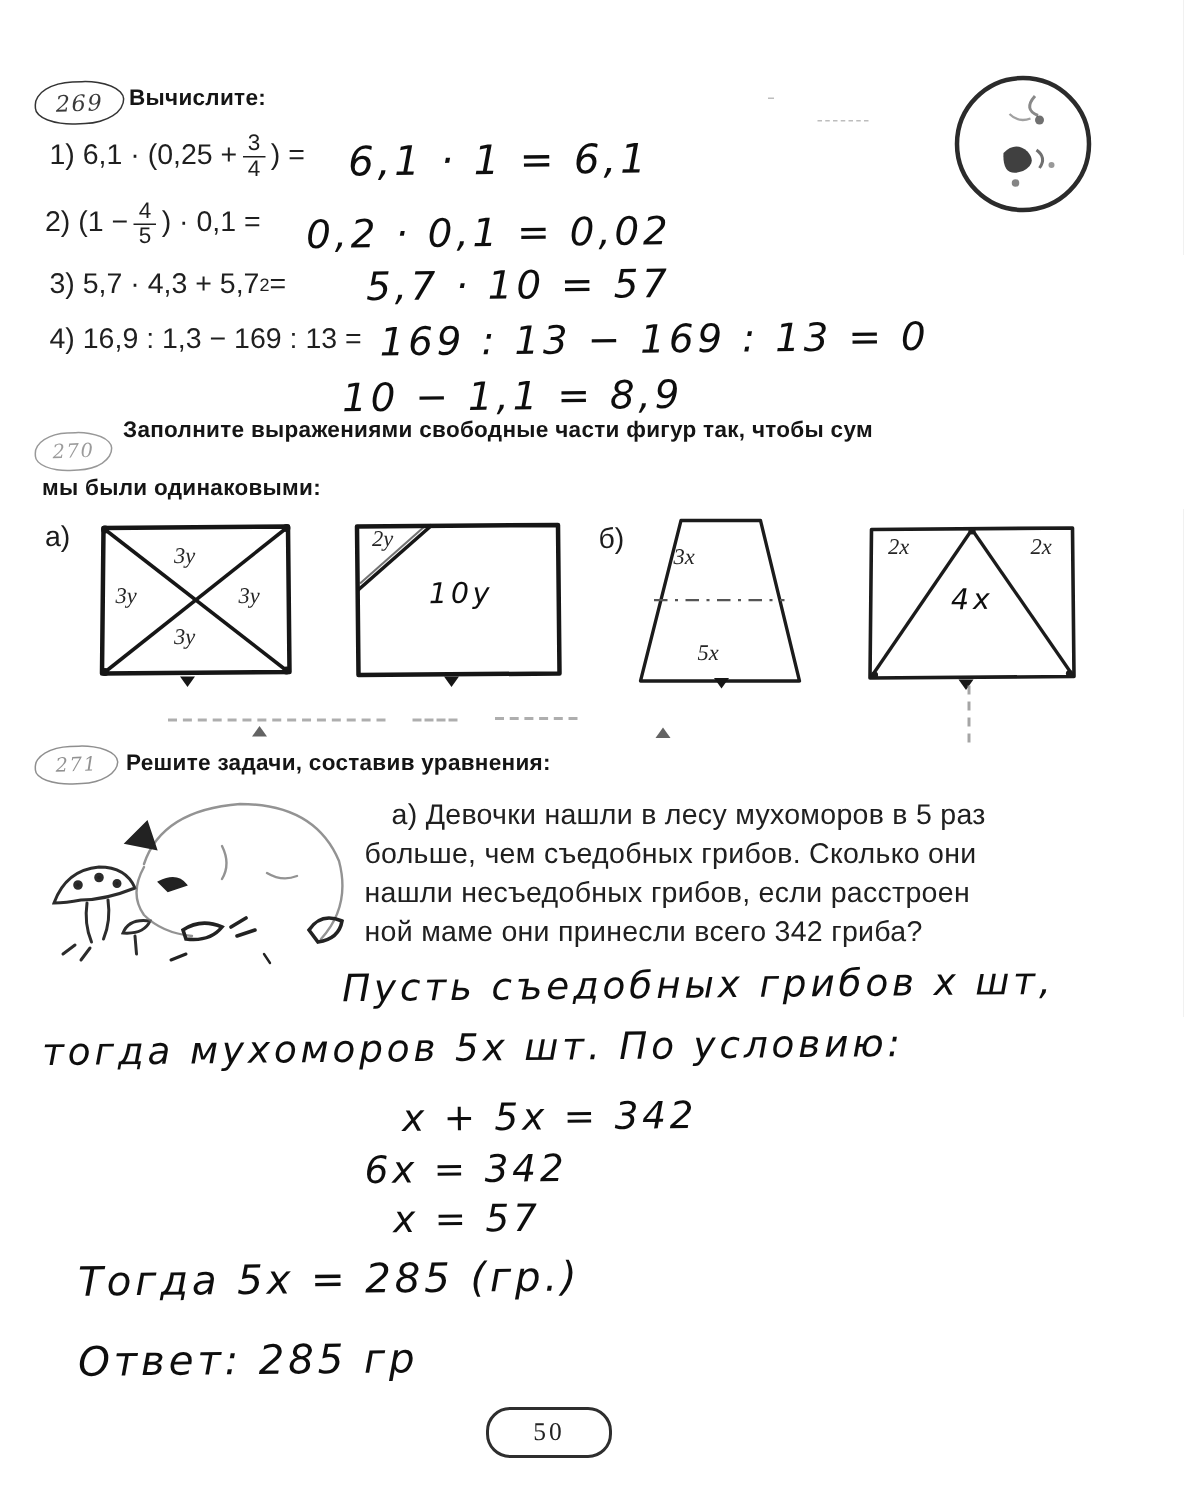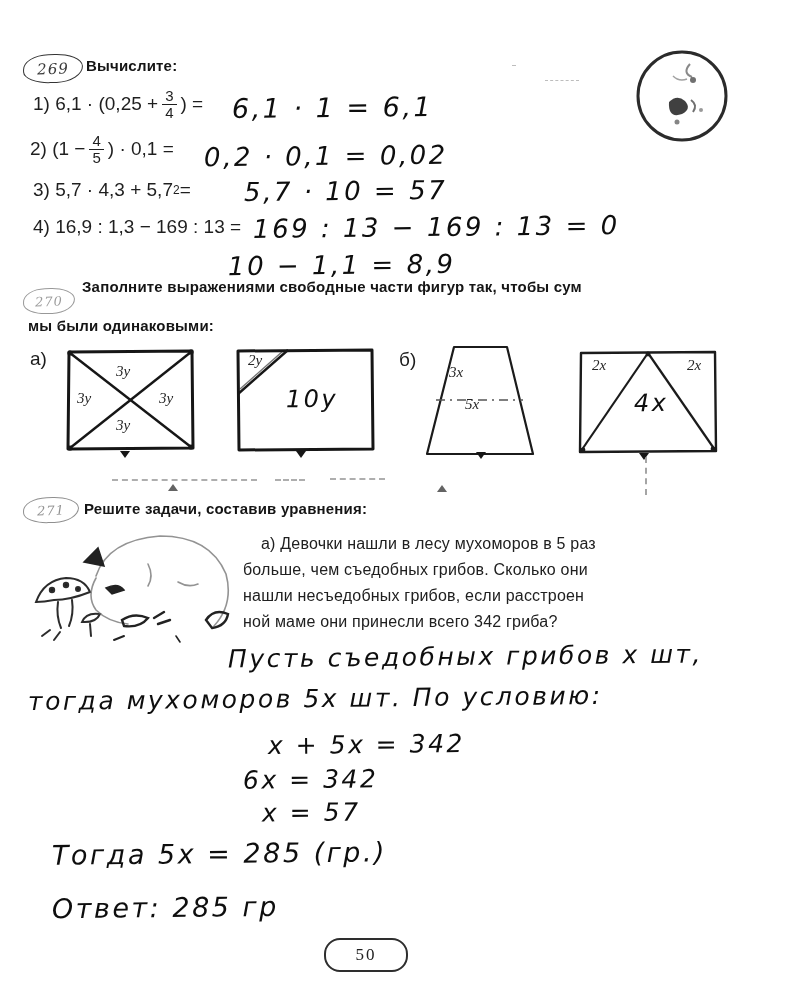--- a/index.html
+++ b/index.html
@@ -24,23 +24,23 @@
   .row{display:flex;align-items:center;white-space:nowrap;}
   .frac{display:inline-flex;flex-direction:column;align-items:center;
     font-size:15px;line-height:1.05;margin:0 4px;vertical-align:middle;}
   .fden{border-top:1.5px solid #1f1f1f;padding:0 3px;}
   sup{font-size:12px;}
   .figwrap{position:absolute;}
   .figlabel{
     position:absolute;font-family:"Liberation Serif",serif;font-style:italic;
     font-size:15px;color:#262626;white-space:nowrap;
   }
-  .figans{position:absolute;font-size:24px;font-style:italic;}
+  .figans{position:absolute;font-size:19px;font-style:italic;}
   .groupmark{font-size:19px;color:#1c1c1c;}
-  .para{font-size:16px;line-height:26px;color:#202020;letter-spacing:.2px;}
+  .para{font-size:19px;line-height:26px;color:#202020;letter-spacing:.2px;}
   .para .l1{text-indent:18px;}
   .tri-down{position:absolute;width:0;height:0;border-left:5px solid transparent;
     border-right:5px solid transparent;border-top:7px solid #161616;}
   .tri-up{position:absolute;width:0;height:0;border-left:5px solid transparent;
     border-right:5px solid transparent;border-bottom:7px solid #3c3c3c;opacity:.8;}
   .dashline{position:absolute;border-top:2px dashed #9a9a9a;opacity:.8;}
   .vdash{position:absolute;border-left:2px dashed #8f8f8f;opacity:.8;}
   .pagebadge{
     position:absolute;display:flex;align-items:center;justify-content:center;
     border:2px solid #2e2e2e;border-radius:16px;
@@ -136,21 +136,21 @@
   </div>
 
   <div class="abs groupmark" style="left:399px;top:349px;">б)</div>
 
   <div class="figwrap" style="left:424px;top:344px;width:112px;height:114px;">
     <svg width="112" height="114" viewBox="0 0 112 114">
       <path d="M30 3 L83 3 L109 110 L3 110 Z" fill="none" stroke="#1b1b1b" stroke-width="2.2" stroke-linejoin="round"></path>
       <line x1="12" y1="56" x2="99" y2="56" stroke="#555" stroke-width="1.5" stroke-dasharray="9 5 2 5"></line>
     </svg>
     <div class="figlabel" style="left:25px;top:20px;">3х</div>
-    <div class="figlabel" style="left:41px;top:52px;">5х</div>
+    <div class="figlabel" style="left:41px;top:84px;">5х</div>
     <div class="tri-down" style="left:52px;bottom:-1px;"></div>
   </div>
 
   <div class="figwrap" style="left:577px;top:349px;width:142px;height:106px;">
     <svg width="142" height="106" viewBox="0 0 142 106">
       <path d="M4 4 L138 3 L139 102 L3 103 Z" fill="none" stroke="#1b1b1b" stroke-width="2.4" stroke-linejoin="round"></path>
       <path d="M71 4 L4 102" stroke="#1b1b1b" stroke-width="2.2" fill="none"></path>
       <path d="M71 4 L138 101" stroke="#1b1b1b" stroke-width="2.2" fill="none"></path>
       <circle cx="71" cy="5" r="2.4" fill="#1b1b1b"></circle>
       <circle cx="6" cy="101" r="2.4" fill="#1b1b1b"></circle>

